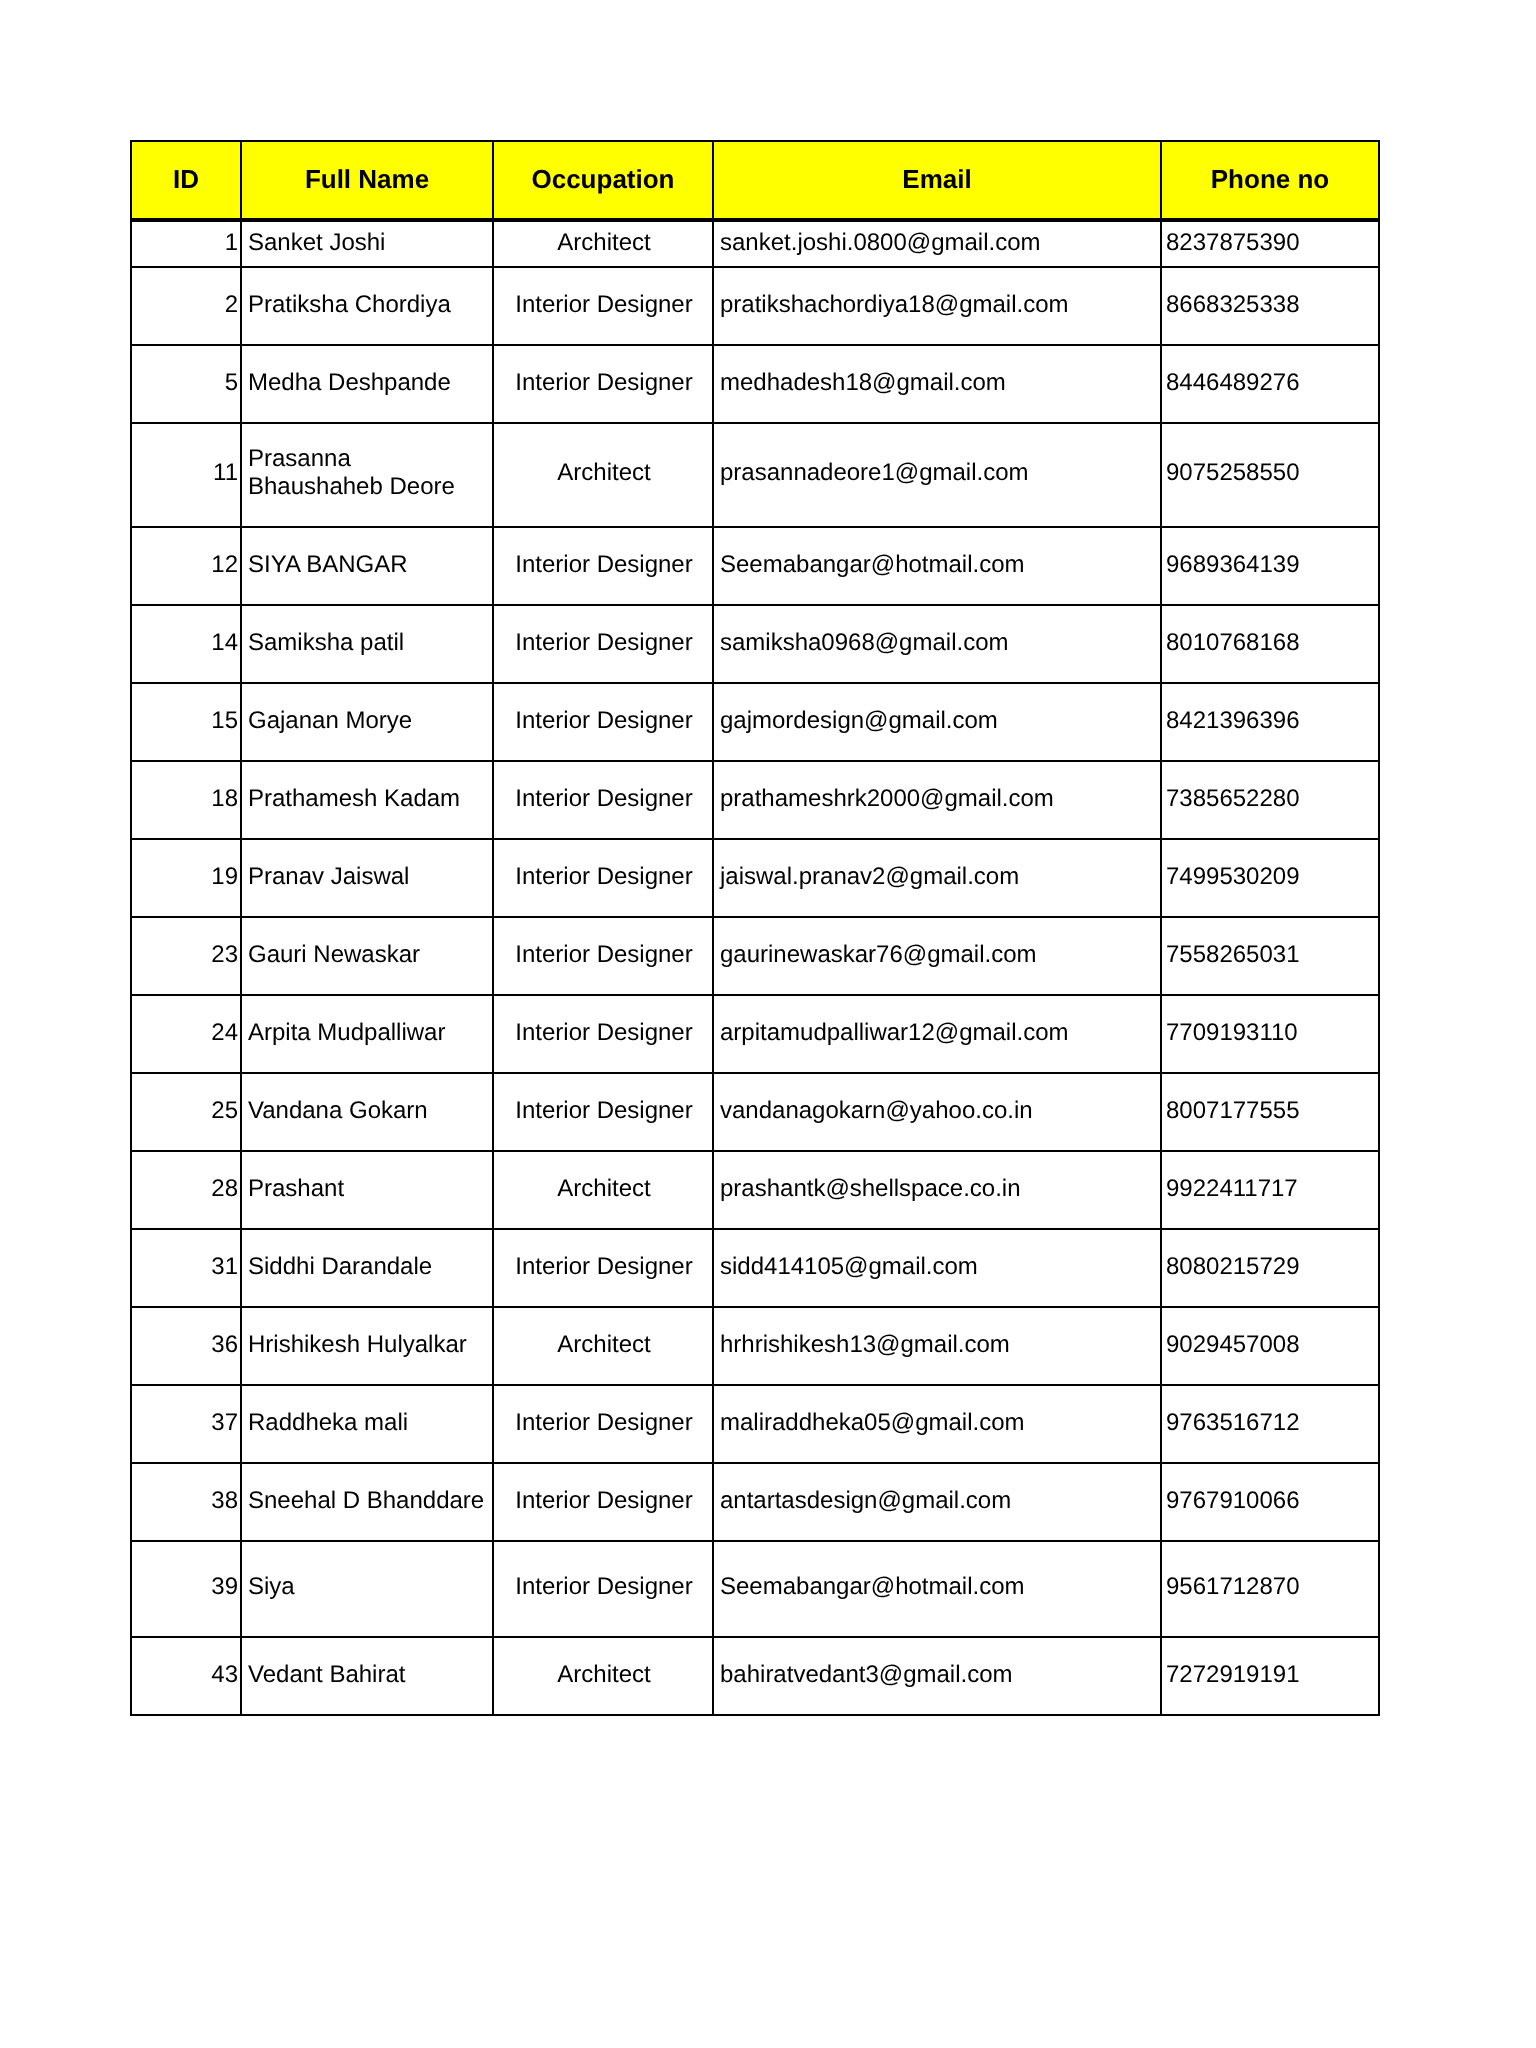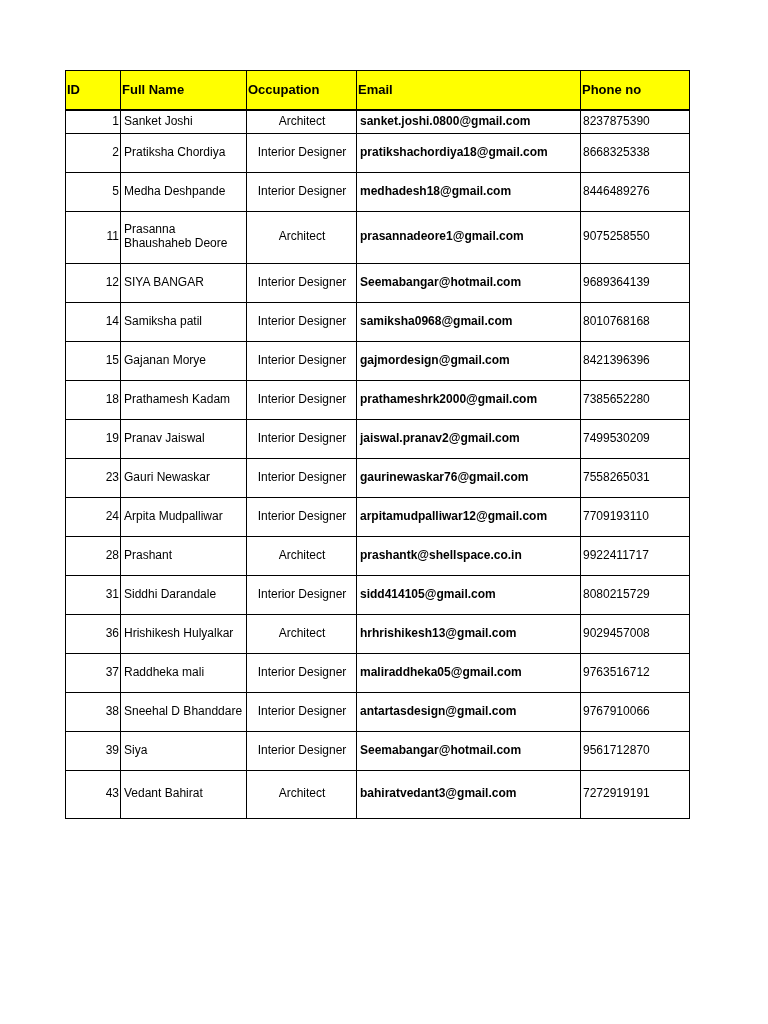--- a/index.html
+++ b/index.html
@@ -29,32 +29,32 @@
   table.contacts td {
     border: 1px solid #000000;
     vertical-align: middle;
     overflow: hidden;
     line-height: 1.15;
   }
   table.contacts thead th {
     background: #ffff00;
     font-weight: bold;
     font-size: 13px;
-    text-align: left;
+    text-align: center;
     height: 36px;
     border-bottom: 2px solid #000000;
   }
   table.contacts tbody tr { height: 39px; }
   table.contacts tbody tr:first-child { height: 23px; }
   table.contacts tbody tr:nth-child(4) { height: 52px; margin-top: 45px; }
   table.contacts tbody tr:nth-child(18) { height: 48px; }
   td.col-id    { text-align: right; padding: 0 1px 0 2px; }
   td.col-name  { text-align: left;  padding: 0 2px 0 3px; }
   td.col-occ   { text-align: center;  padding: 0 2px 0 3px; }
-  td.col-email { text-align: left;  padding: 0 2px 0 3px; font-weight: bold; }
+  td.col-email { text-align: left;  padding: 0 2px 0 3px; }
   td.col-phone { text-align: left; padding: 0 3px 0 2px; }
 </style>
 </head>
 <body>
 
 <div class="page">
   <table class="contacts">
     <colgroup>
       <col style="width:55px">
       <col style="width:126px">
@@ -143,20 +143,27 @@
           <td class="col-phone">7558265031</td>
         </tr>
         <tr>
           <td class="col-id">24</td>
           <td class="col-name">Arpita Mudpalliwar</td>
           <td class="col-occ">Interior Designer</td>
           <td class="col-email">arpitamudpalliwar12@gmail.com</td>
           <td class="col-phone">7709193110</td>
         </tr>
         <tr>
+          <td class="col-id">25</td>
+          <td class="col-name">Vandana Gokarn</td>
+          <td class="col-occ">Interior Designer</td>
+          <td class="col-email">vandanagokarn@yahoo.co.in</td>
+          <td class="col-phone">8007177555</td>
+        </tr>
+        <tr>
           <td class="col-id">28</td>
           <td class="col-name">Prashant</td>
           <td class="col-occ">Architect</td>
           <td class="col-email">prashantk@shellspace.co.in</td>
           <td class="col-phone">9922411717</td>
         </tr>
         <tr>
           <td class="col-id">31</td>
           <td class="col-name">Siddhi Darandale</td>
           <td class="col-occ">Interior Designer</td>

